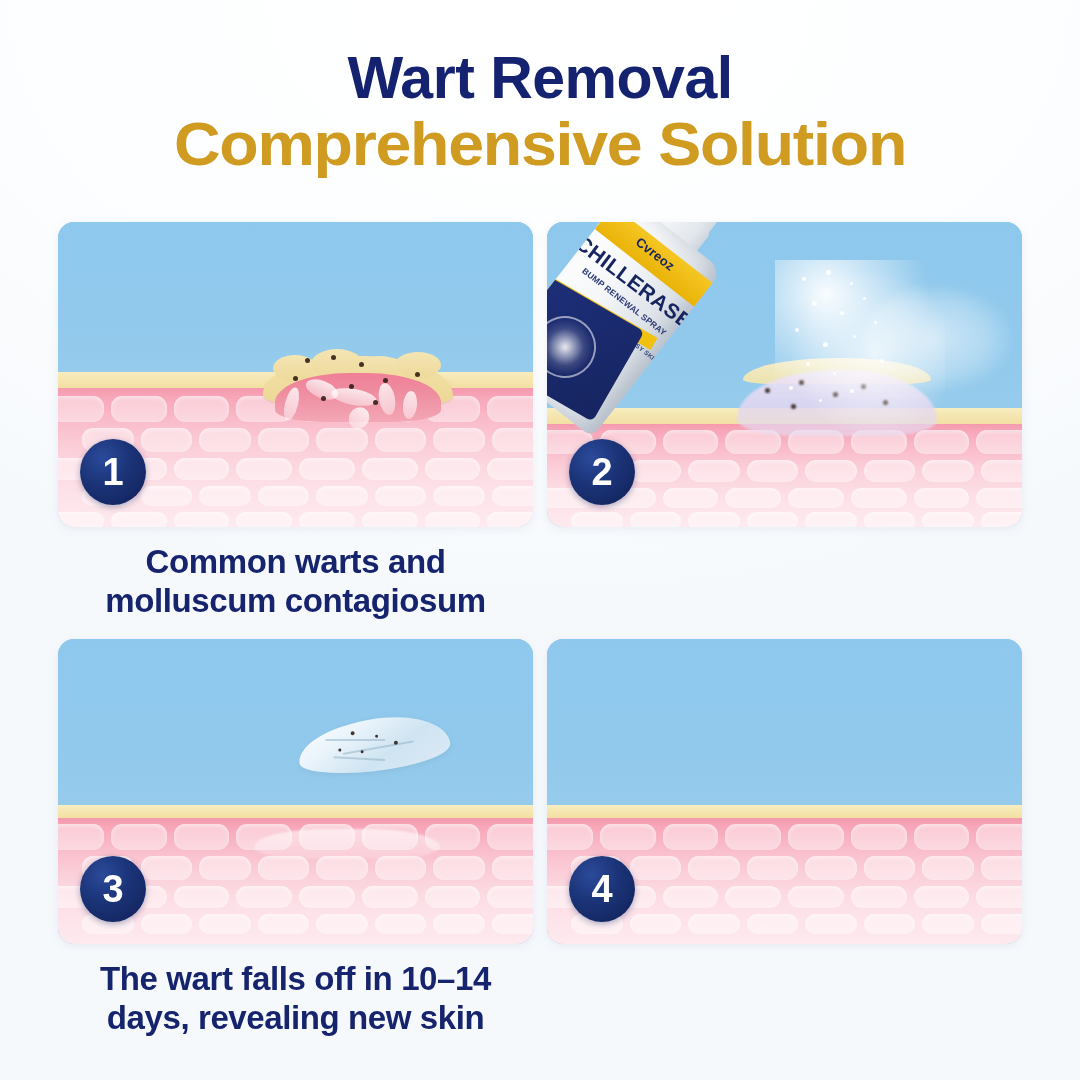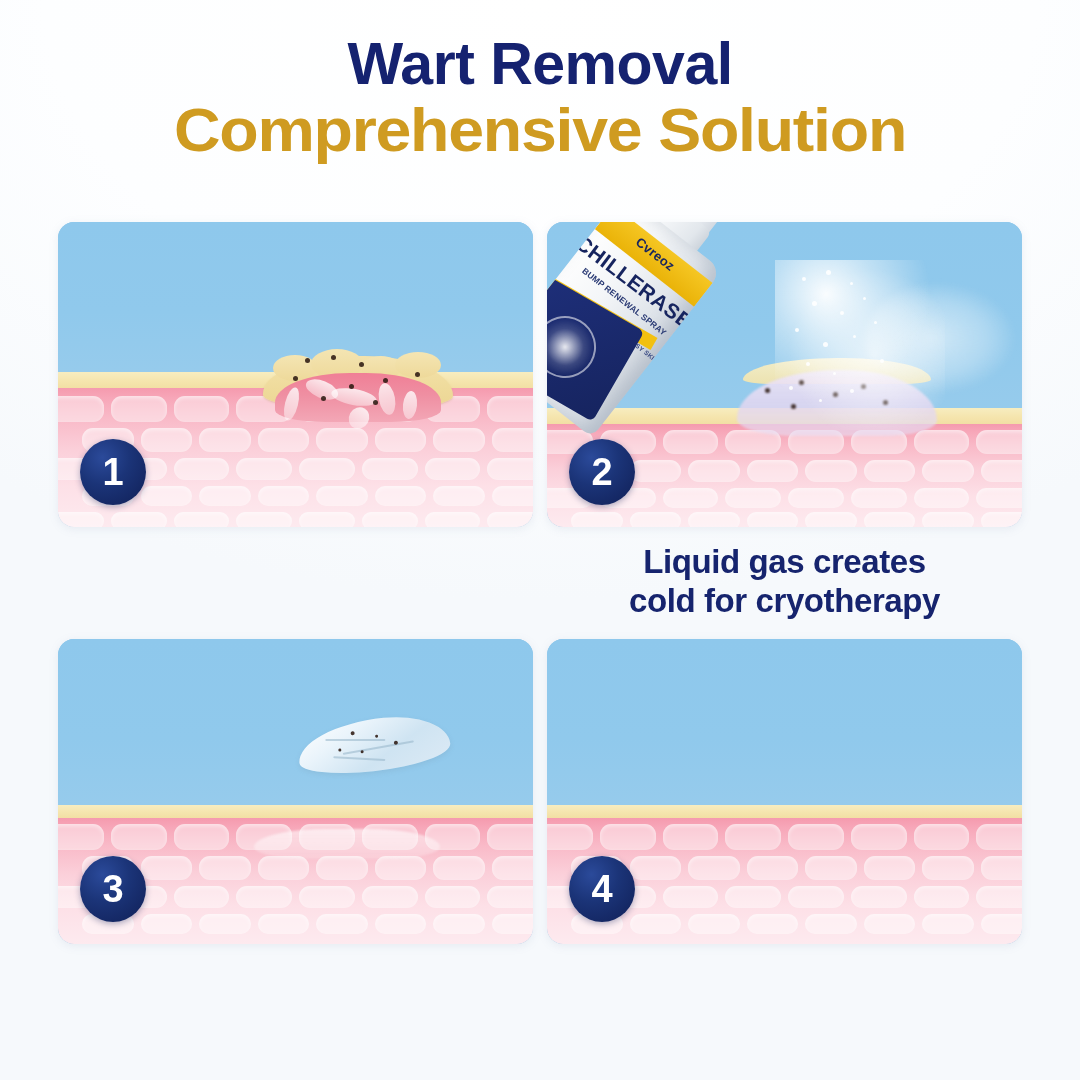--- a/index.html
+++ b/index.html
@@ -11,21 +11,21 @@
 
   body {
     font-family:"Liberation Sans", sans-serif;
     background:
       radial-gradient(ellipse 900px 600px at 50% 0%, #ffffff 0%, #fdfeff 55%, #f6f9fc 100%),
       linear-gradient(160deg,#fbfdff 0%,#f4f8fb 100%);
     position:relative;
   }
 
   
-  .header { padding-top:34px; text-align:center; }
+  .header { padding-top:34px; text-align:center;margin-top:14px; }
 
   .title-main{
     font-size:59px;
     font-weight:bold;
     letter-spacing:-0.5px;
     line-height:1.04;
     color:#152270;
   }
   .title-sub{
     font-size:62px;
@@ -398,20 +398,22 @@
         <span class="seed" style="left:30px;top:20px"></span>
         <span class="seed" style="left:120px;top:22px"></span>
         <span class="seed" style="left:152px;top:16px"></span>
         <span class="seed" style="left:86px;top:28px"></span>
         <span class="seed" style="left:58px;top:40px"></span>
         <span class="seed" style="left:110px;top:44px"></span>
       </div>
 
       <div class="badge">1</div>
     </div>
+    <div class="caption">Common warts and
+molluscum contagiosum</div>
   </div>
 
   <div class="cell">
     <div class="card">
       <div class="sky" style="height:186px"></div>
       <div class="corneum" style="top:186px;height:16px"></div>
       <div class="dermis" style="top:202px">
         <div class="bricks">
           <div class="brow" style="top:6px;height:24px">  
               <b></b>
@@ -496,22 +498,20 @@
           <div class="brandname">CHILLERASE</div>
           <div class="tagline">BUMP RENEWAL SPRAY</div>
           <div class="bullets">• FREEZE ACTION • FAST • EASY SKIN REMOVAL</div>
           <div class="band-gold-edge"></div>
           <div class="band-blue"></div>
         </div>
       </div>
 
       <div class="badge">2</div>
     </div>
-    <div class="caption">Liquid gas creates
-cold for cryotherapy</div>
   </div>
 
   <div class="cell">
     <div class="card">
       <div class="sky" style="height:166px"></div>
       <div class="corneum" style="top:166px;height:13px"></div>
       <div class="dermis" style="top:179px">
         <div class="bricks">
           <div class="brow" style="top:6px;height:26px">  
               <b></b>
@@ -565,20 +565,22 @@
         <span class="crack" style="left:34px;top:37px;width:52px;transform:rotate(9deg)"></span>
         <span class="seed" style="left:54px;top:10px;width:4px;height:4px"></span>
         <span class="seed" style="left:78px;top:16px;width:3px;height:3px"></span>
         <span class="seed" style="left:62px;top:30px;width:3px;height:3px"></span>
         <span class="seed" style="left:96px;top:24px;width:4px;height:4px"></span>
         <span class="seed" style="left:40px;top:26px;width:3px;height:3px"></span>
       </div>
 
       <div class="badge">3</div>
     </div>
+    <div class="caption">The wart falls off in 10–14
+days, revealing new skin</div>
   </div>
 
   <div class="cell">
     <div class="card">
       <div class="sky" style="height:166px"></div>
       <div class="corneum" style="top:166px;height:13px"></div>
       <div class="dermis" style="top:179px">
         <div class="bricks">
           <div class="brow" style="top:6px;height:26px">  
               <b></b>

